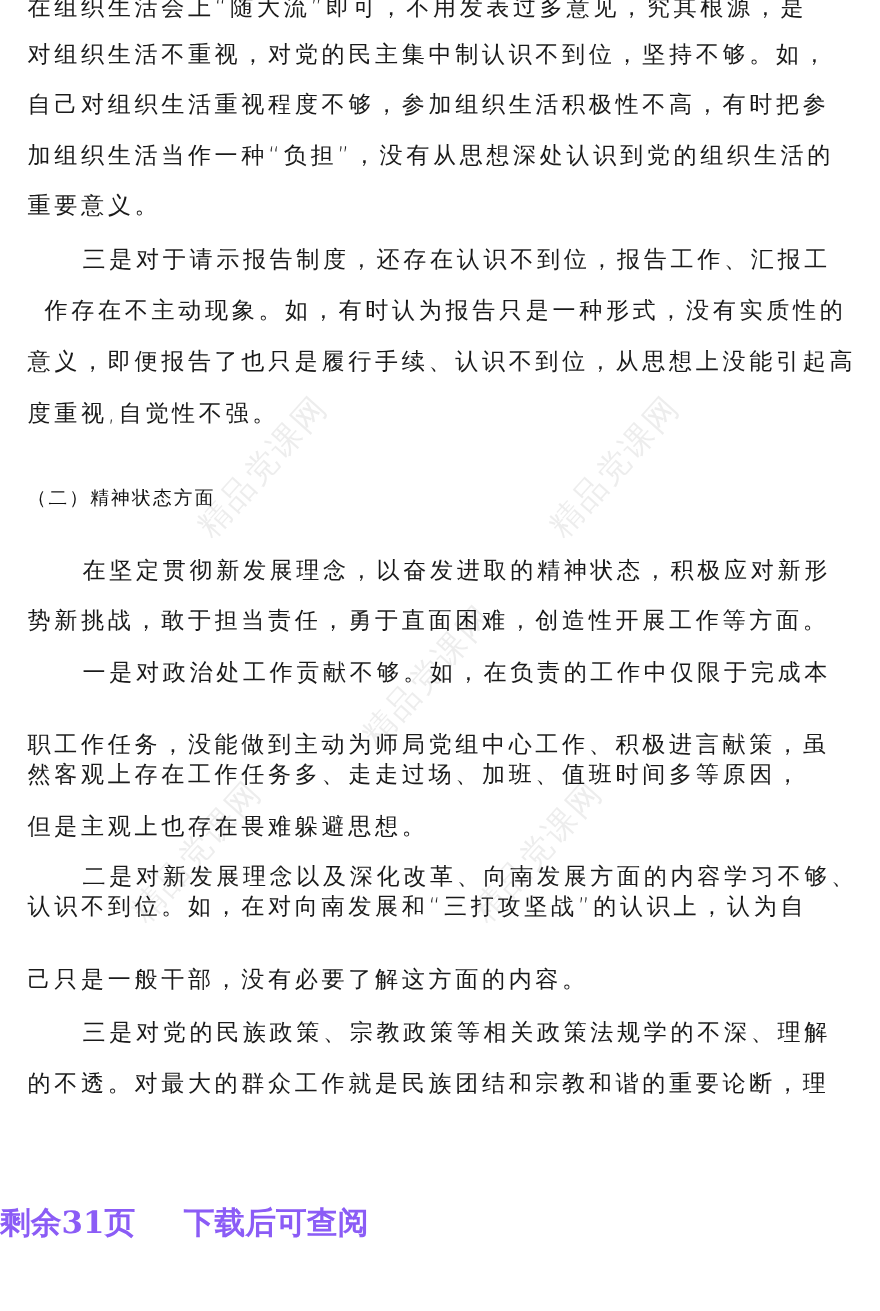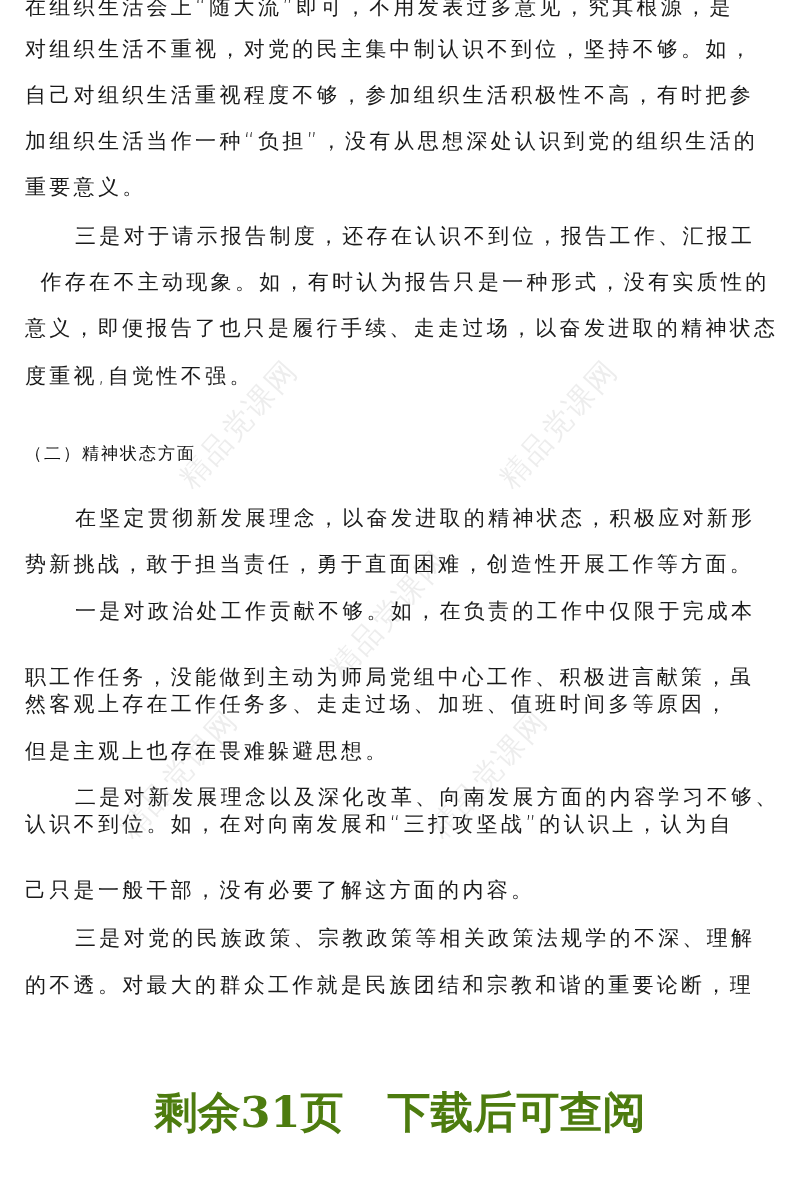--- a/index.html
+++ b/index.html
@@ -39,42 +39,42 @@
     transform-origin: left top;
     white-space: nowrap;
     pointer-events: none;
     letter-spacing: 2px;
   }
   .banner {
     position: absolute;
     left: 0;
     width: 800px;
     top: 1088px;
-    text-align: center;
+    text-align: left;
     font-family: "DejaVu Serif", serif;
     font-weight: bold;
-    font-size: 43px;
+    font-size: 28px;
     line-height: 48px;
-    color: #4d7c0f;
+    color: #8b5cf6;
   }
   .banner .gap { display: inline-block; width: 44px; }
 </style>
 </head>
 <body>
 
 <div class="page">
   <div id="lines">
       <div class="line" style="top: -8px;">在组织生活会上“随大流”即可，不用发表过多意见，究其根源，是</div>
       <div class="line" style="top: 34px;">对组织生活不重视，对党的民主集中制认识不到位，坚持不够。如，</div>
       <div class="line" style="top: 80px;">自己对组织生活重视程度不够，参加组织生活积极性不高，有时把参</div>
       <div class="line" style="top: 126px;">加组织生活当作一种“负担”，没有从思想深处认识到党的组织生活的</div>
       <div class="line" style="top: 172px;">重要意义。</div>
       <div class="line indent" style="top: 221px;">三是对于请示报告制度，还存在认识不到位，报告工作、汇报工</div>
       <div class="line" style="top: 267px; text-align: center;">作存在不主动现象。如，有时认为报告只是一种形式，没有实质性的</div>
-      <div class="line" style="top: 313px;">意义，即便报告了也只是履行手续、走走过场，以奋发进取的精神状态</div>
+      <div class="line" style="top: 313px;">意义，即便报告了也只是履行手续、认识不到位，从思想上没能引起高</div>
       <div class="line" style="top: 361px;">度重视,自觉性不强。</div>
       <div class="line indent" style="top: 503px;">在坚定贯彻新发展理念，以奋发进取的精神状态，积极应对新形</div>
       <div class="line" style="top: 549px;">势新挑战，敢于担当责任，勇于直面困难，创造性开展工作等方面。</div>
       <div class="line indent" style="top: 596px;">一是对政治处工作贡献不够。如，在负责的工作中仅限于完成本</div>
       <div class="line" style="top: 662px;">职工作任务，没能做到主动为师局党组中心工作、积极进言献策，虽</div>
       <div class="line" style="top: 689px;">然客观上存在工作任务多、走走过场、加班、值班时间多等原因，</div>
       <div class="line" style="top: 736px;">但是主观上也存在畏难躲避思想。</div>
       <div class="line indent" style="top: 782px;">二是对新发展理念以及深化改革、向南发展方面的内容学习不够、</div>
       <div class="line" style="top: 809px;">认识不到位。如，在对向南发展和“三打攻坚战”的认识上，认为自</div>
       <div class="line" style="top: 875px;">己只是一般干部，没有必要了解这方面的内容。</div>

